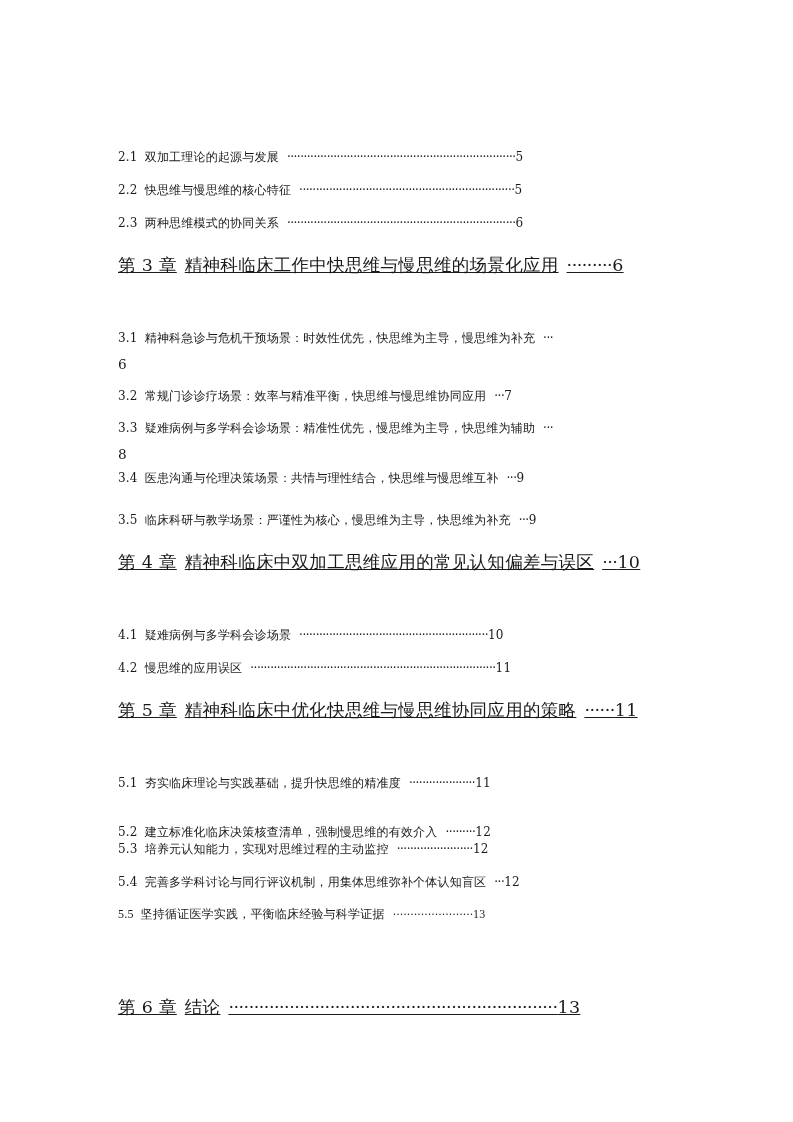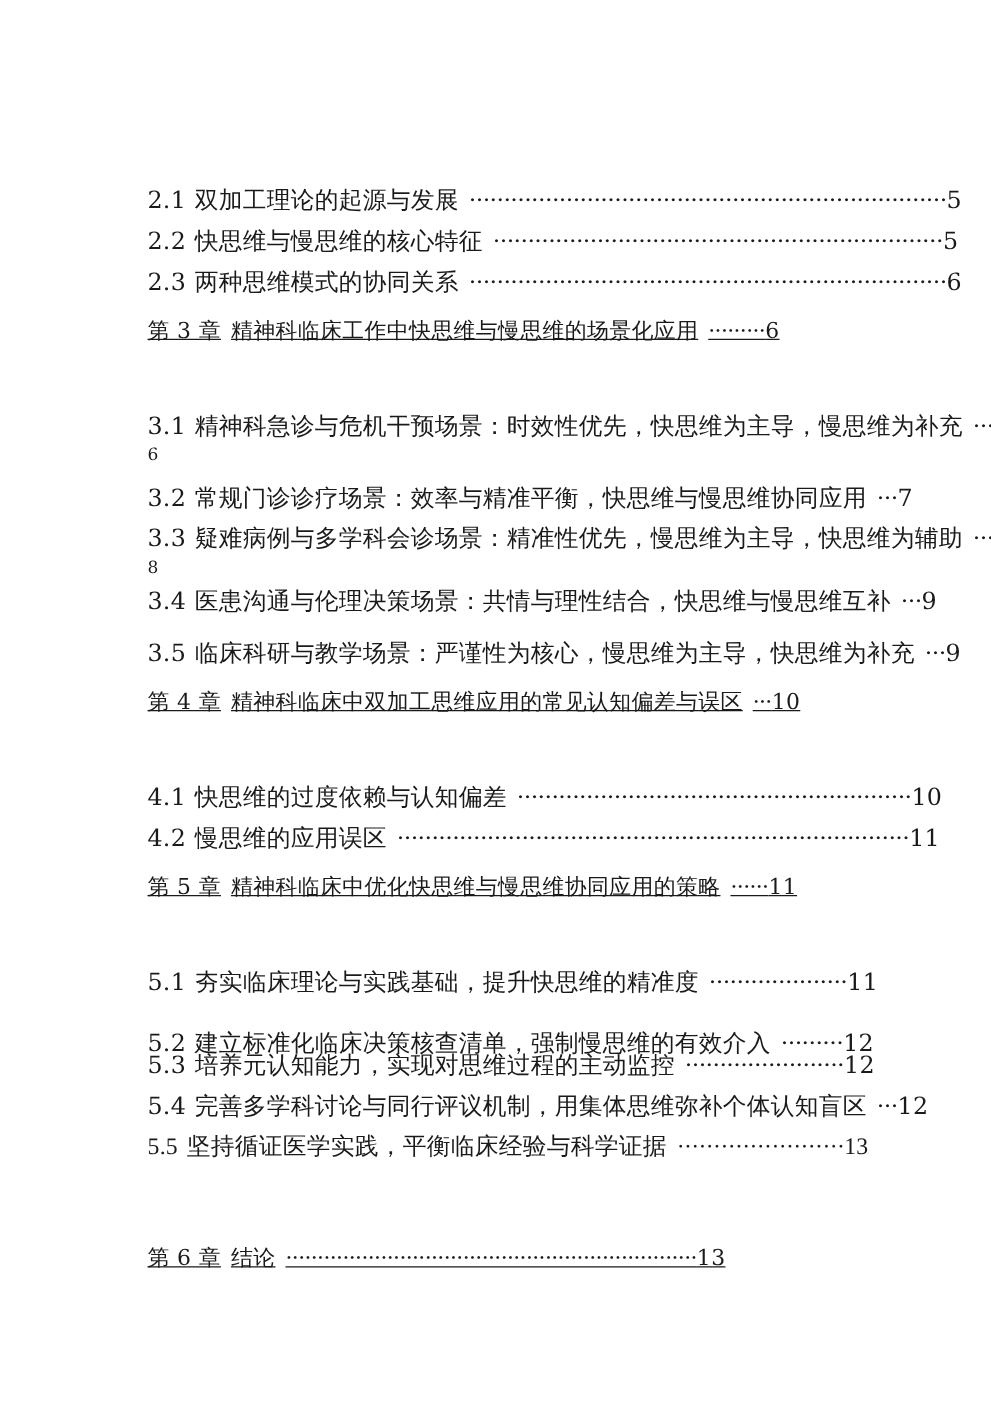--- a/index.html
+++ b/index.html
@@ -15,21 +15,21 @@
       color: #1a1a1a;
       font-family: "DejaVu Serif", "Liberation Serif", serif;
     }
     .toc-line {
       position: absolute;
       left: 118px;
       white-space: nowrap;
       line-height: 1;
     }
     .sec {
-      font-size: 19px;
+      font-size: 12px;
       letter-spacing: 0.2px;
     }
     .chap {
       font-size: 17.5px;
       letter-spacing: 0.3px;
       text-decoration: underline;
     }
     .num { margin-right: 7px; }
     .chap .num { margin-right: 8px; }
     .title {}
@@ -86,21 +86,21 @@
 
   <div class="toc-line sec" style="top:514px;text-align:right;">
     <span class="num">3.5</span><span class="title">临床科研与教学场景：严谨性为核心，慢思维为主导，快思维为补充</span><span class="leader">···</span><span class="page">9</span>
   </div>
 
   <div class="toc-line chap" style="top:554px;">
     <span class="num">第 4 章</span><span class="title">精神科临床中双加工思维应用的常见认知偏差与误区</span><span class="leader">···</span><span class="page">10</span>
   </div>
 
   <div class="toc-line sec" style="top:629px;">
-    <span class="num">4.1</span><span class="title">快思维的过度依赖与认知偏差</span><span class="leader">·························································</span><span class="page">10</span>
+    <span class="num">4.1</span><span class="title">疑难病例与多学科会诊场景</span><span class="leader">·························································</span><span class="page">10</span>
   </div>
 
   <div class="toc-line sec" style="top:662px;">
     <span class="num">4.2</span><span class="title">慢思维的应用误区</span><span class="leader">··········································································</span><span class="page">11</span>
   </div>
 
   <div class="toc-line chap" style="top:702px;">
     <span class="num">第 5 章</span><span class="title">精神科临床中优化快思维与慢思维协同应用的策略</span><span class="leader">······</span><span class="page">11</span>
   </div>
 

